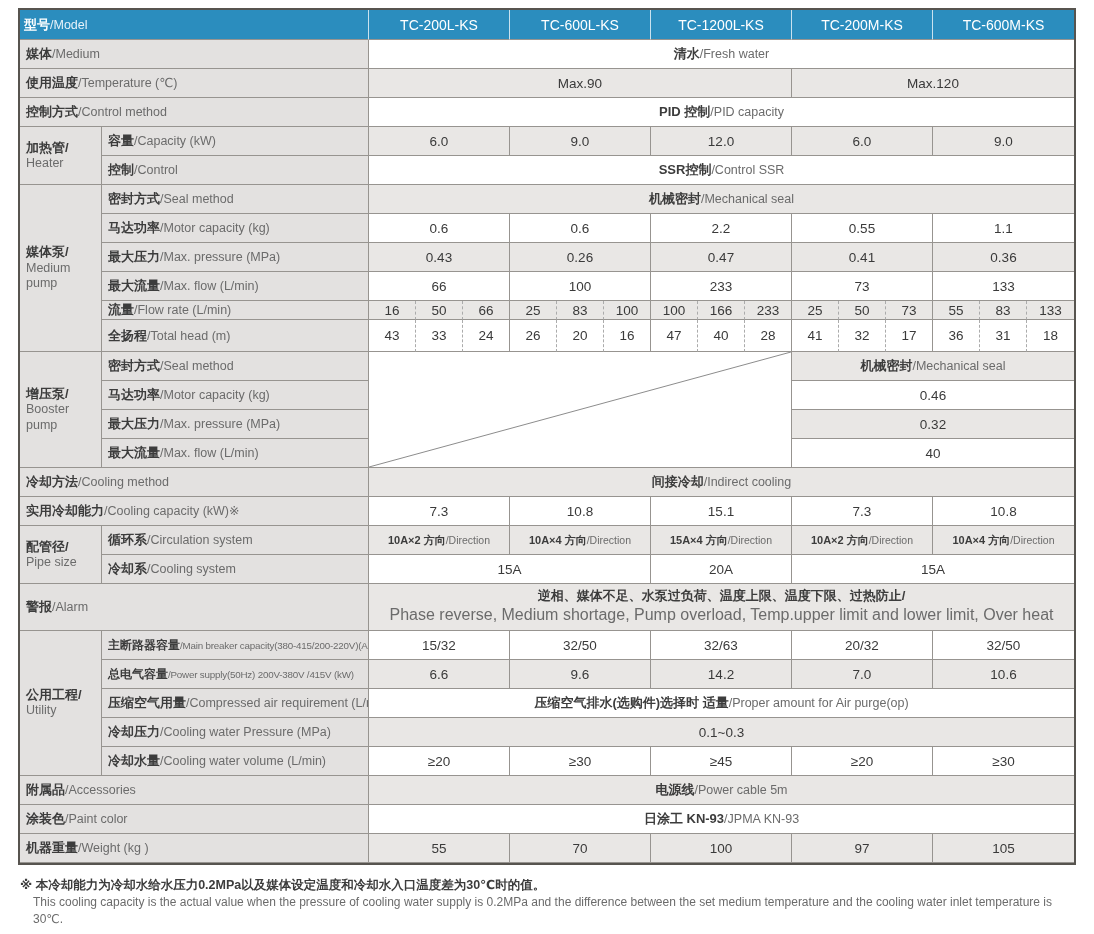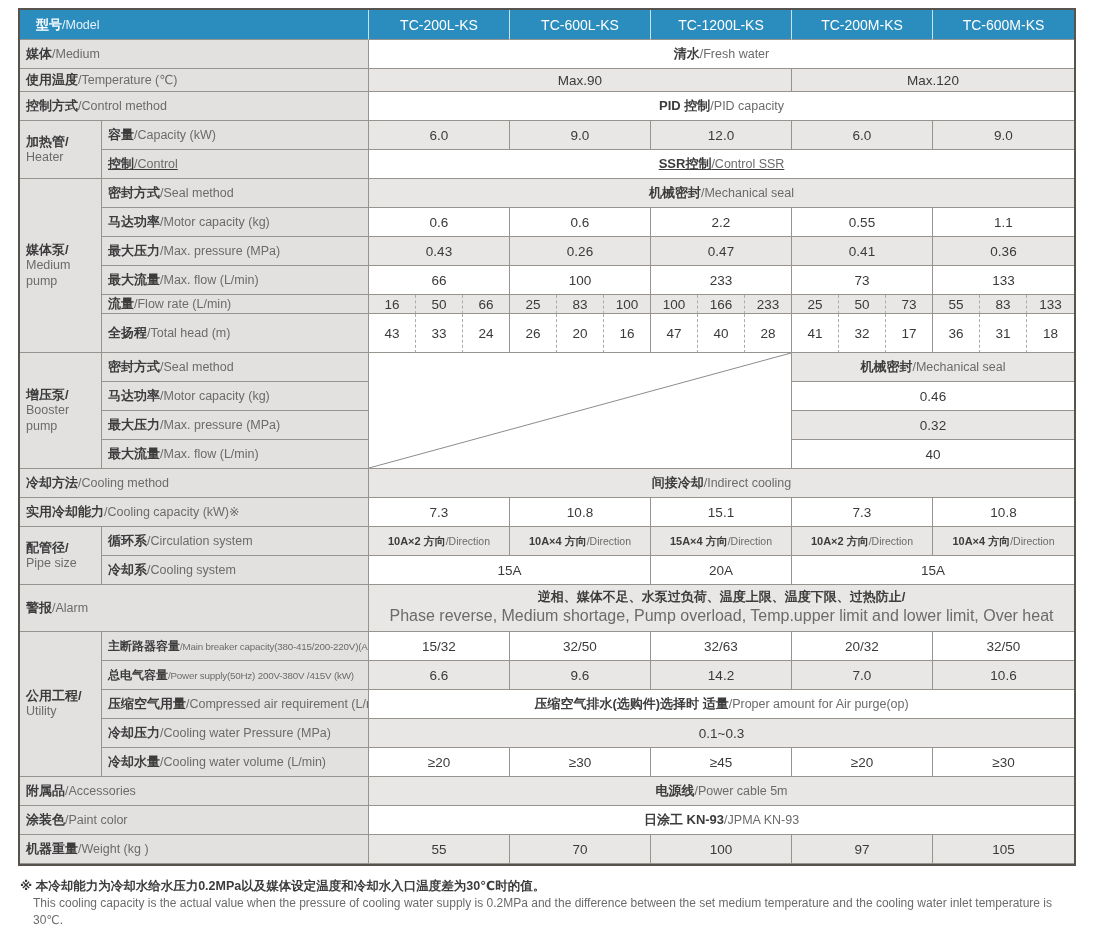--- a/index.html
+++ b/index.html
@@ -15,21 +15,21 @@
   body{width:1094px;height:934px;position:relative;overflow:hidden;
        font-family:"Liberation Sans","DejaVu Sans",sans-serif;color:#3a3a3a;}
   .page{position:absolute;left:18px;top:8px;width:1058px;}
   table{border-collapse:separate;border-spacing:0;table-layout:fixed;width:1058px;
         border:2px solid var(--outer);}
   th,td{border-right:1px solid var(--border);border-bottom:1px solid var(--border);
         padding:0 4px;text-align:center;vertical-align:middle;overflow:hidden;
         white-space:nowrap;font-size:13.5px;}
   thead th{background:var(--header-bg);color:#fff;font-weight:400;font-size:14px;
         border-right:1px solid rgba(255,255,255,.75);border-bottom:1px solid var(--border);}
-  thead th.left{text-align:left;padding-left:16px;}
+  thead th.left{text-align:left;padding-left:4px;}
   thead .zh{color:#fff;font-weight:700;}
   thead .en{color:#e8f3fa;font-weight:400;}
   td.label{,}
   td.label, td.glabel{text-align:left;background:var(--label-bg);padding:0 6px;}
   td.glabel{white-space:normal;line-height:1.25;padding:2px 6px;}
   .zh{font-weight:700;color:var(--zh);font-size:13px;}
   .en{font-weight:400;color:var(--en);font-size:12.5px;}
   td.small-lab .zh{font-size:12px;}
   td.small-lab .en{font-size:9.8px;letter-spacing:-0.2px;}
   td.gray{background:var(--row-gray);}
@@ -81,42 +81,42 @@
           <th colspan="3">TC-1200L-KS</th>
           <th colspan="3">TC-200M-KS</th>
           <th colspan="3" style="border-right: none;">TC-600M-KS</th>
         </tr>
       </thead>
     <tbody id="spec-body">
         <tr style="height: 29px;">
           <td class="label" colspan="2"><span class="zh">媒体</span><span class="en">/Medium</span></td>
           <td class="val white" colspan="15" style="border-right: none;"><span class="zh">清水</span><span class="en">/Fresh water</span></td>
         </tr>
-        <tr style="height: 23px;">
+        <tr style="height: 29px;">
           <td class="label" colspan="2"><span class="zh">使用温度</span><span class="en">/Temperature (℃)</span></td>
           <td class="val gray" colspan="9">Max.90</td>
           <td class="val gray" colspan="6" style="border-right: none;">Max.120</td>
         </tr>
         <tr style="height: 29px;">
           <td class="label" colspan="2"><span class="zh">控制方式</span><span class="en">/Control method</span></td>
           <td class="val white" colspan="15" style="border-right: none;"><span class="zh">PID 控制</span><span class="en">/PID capacity</span></td>
         </tr>
         <tr style="height: 29px;">
           <td class="glabel" rowspan="2">
             <span class="zh">加热管/</span>
             <span class="en">Heater</span>
           </td>
           <td class="label"><span class="zh">容量</span><span class="en">/Capacity (kW)</span></td>
           <td class="val gray" colspan="3">6.0</td>
           <td class="val gray" colspan="3">9.0</td>
           <td class="val gray" colspan="3">12.0</td>
           <td class="val gray" colspan="3">6.0</td>
           <td class="val gray" colspan="3" style="border-right: none;">9.0</td>
         </tr>
-        <tr style="height: 29px; text-decoration: underline;">
+        <tr style="height: 29px;">
           <td class="label"><span class="zh">控制</span><span class="en">/Control</span></td>
           <td class="val white" colspan="15" style="border-right: none;"><span class="zh">SSR控制</span><span class="en">/Control SSR</span></td>
         </tr>
         <tr style="height: 29px;">
           <td class="glabel" rowspan="6">
             <span class="zh">媒体泵/</span>
             <span class="en">Medium pump</span>
           </td>
           <td class="label"><span class="zh">密封方式</span><span class="en">/Seal method</span></td>
           <td class="val gray" colspan="15" style="border-right: none;"><span class="zh">机械密封</span><span class="en">/Mechanical seal</span></td>
@@ -156,21 +156,21 @@
           <td class="val gray dashR" colspan="1">100</td>
           <td class="val gray dashR" colspan="1">166</td>
           <td class="val gray" colspan="1">233</td>
           <td class="val gray dashR" colspan="1">25</td>
           <td class="val gray dashR" colspan="1">50</td>
           <td class="val gray" colspan="1">73</td>
           <td class="val gray dashR" colspan="1">55</td>
           <td class="val gray dashR" colspan="1">83</td>
           <td class="val gray" colspan="1" style="border-right: none;">133</td>
         </tr>
-        <tr style="height: 39px;">
+        <tr style="height: 32px;">
           <td class="label"><span class="zh">全扬程</span><span class="en">/Total head (m)</span></td>
           <td class="val white dashR" colspan="1">43</td>
           <td class="val white dashR" colspan="1">33</td>
           <td class="val white" colspan="1">24</td>
           <td class="val white dashR" colspan="1">26</td>
           <td class="val white dashR" colspan="1">20</td>
           <td class="val white" colspan="1">16</td>
           <td class="val white dashR" colspan="1">47</td>
           <td class="val white dashR" colspan="1">40</td>
           <td class="val white" colspan="1">28</td>

